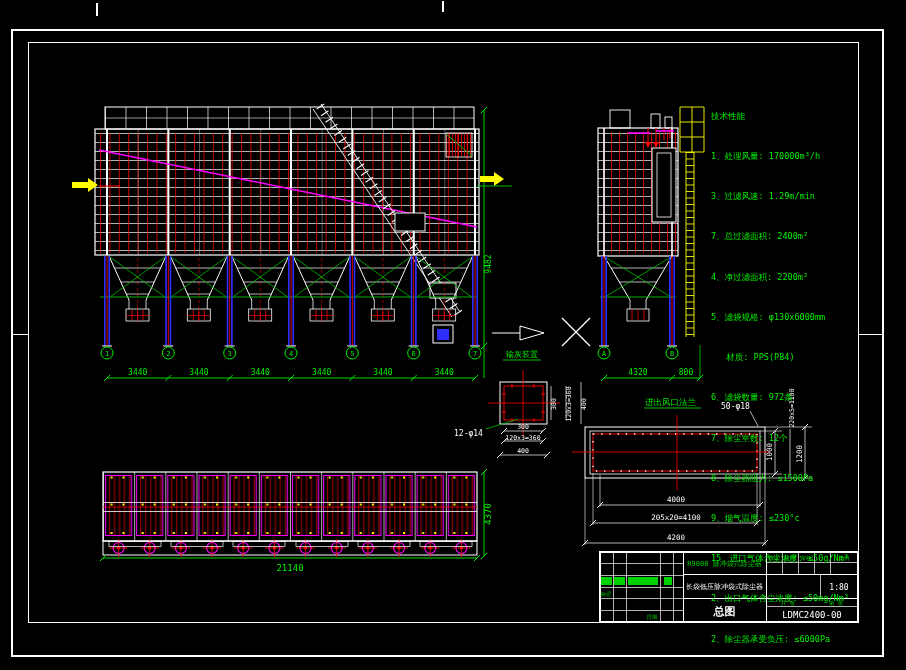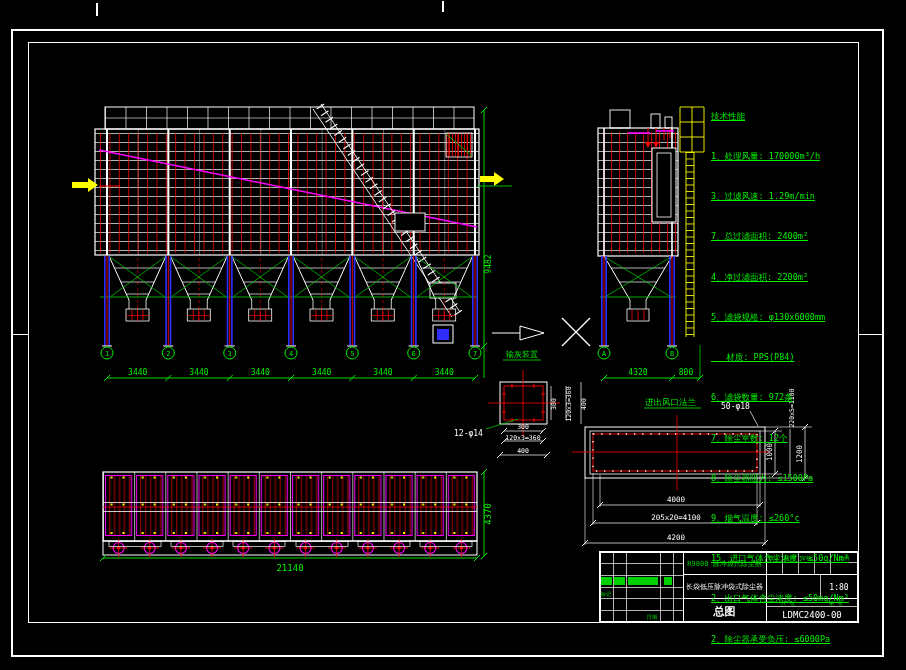--- a/index.html
+++ b/index.html
@@ -2,21 +2,21 @@
 <html><head>
 <meta charset="utf-8">
 <style>
   html,body{margin:0;padding:0;background:#000;}
   .canvas{position:relative;width:906px;height:670px;background:#000;overflow:hidden;
           font-family:"DejaVu Sans Mono",monospace;}
   svg{position:absolute;left:0;top:0;}
   svg text{font-family:"DejaVu Sans Mono",monospace;}
   .technotes{position:absolute;left:711px;top:83px;color:#00f000;
              font-size:8.5px;line-height:13.4px;white-space:pre;}
-  .technotes div{white-space:pre;text-decoration:underline;}
+  .technotes div{white-space:pre;}
 </style>
 </head>
 <body>
 
 <div class="canvas">
 
 <svg width="906" height="670" viewBox="0 0 906 670">
   <defs>
     <pattern id="hlines" width="12" height="9" patternUnits="userSpaceOnUse" patternTransform="translate(0,133)">
       <line x1="0" y1="0.5" x2="12" y2="0.5" stroke="#ffffff" stroke-width="0.7"></line>
@@ -468,21 +468,21 @@
   <div>技术性能</div>
   <div>1、处理风量: 170000m³/h</div>
   <div>3、过滤风速: 1.29m/min</div>
   <div>7、总过滤面积: 2400m²</div>
   <div>4、净过滤面积: 2200m²</div>
   <div>5、滤袋规格: φ130x6000mm</div>
   <div>   材质: PPS(P84)</div>
   <div>6、滤袋数量: 972条</div>
   <div>7、除尘室数: 12个</div>
   <div>8、除尘器阻力: ≤1500Pa</div>
-  <div>9、烟气温度: ≤260°c</div>
+  <div>9、烟气温度: ≤230°c</div>
   <div>15、进口气体含尘浓度: ≤50g/Nm³</div>
   <div>2、出口气体含尘浓度: ≤50mg/Nm³</div>
   <div>2、除尘器承受负压: ≤6000Pa</div>
   
   
   
   
   
 </div>
 

